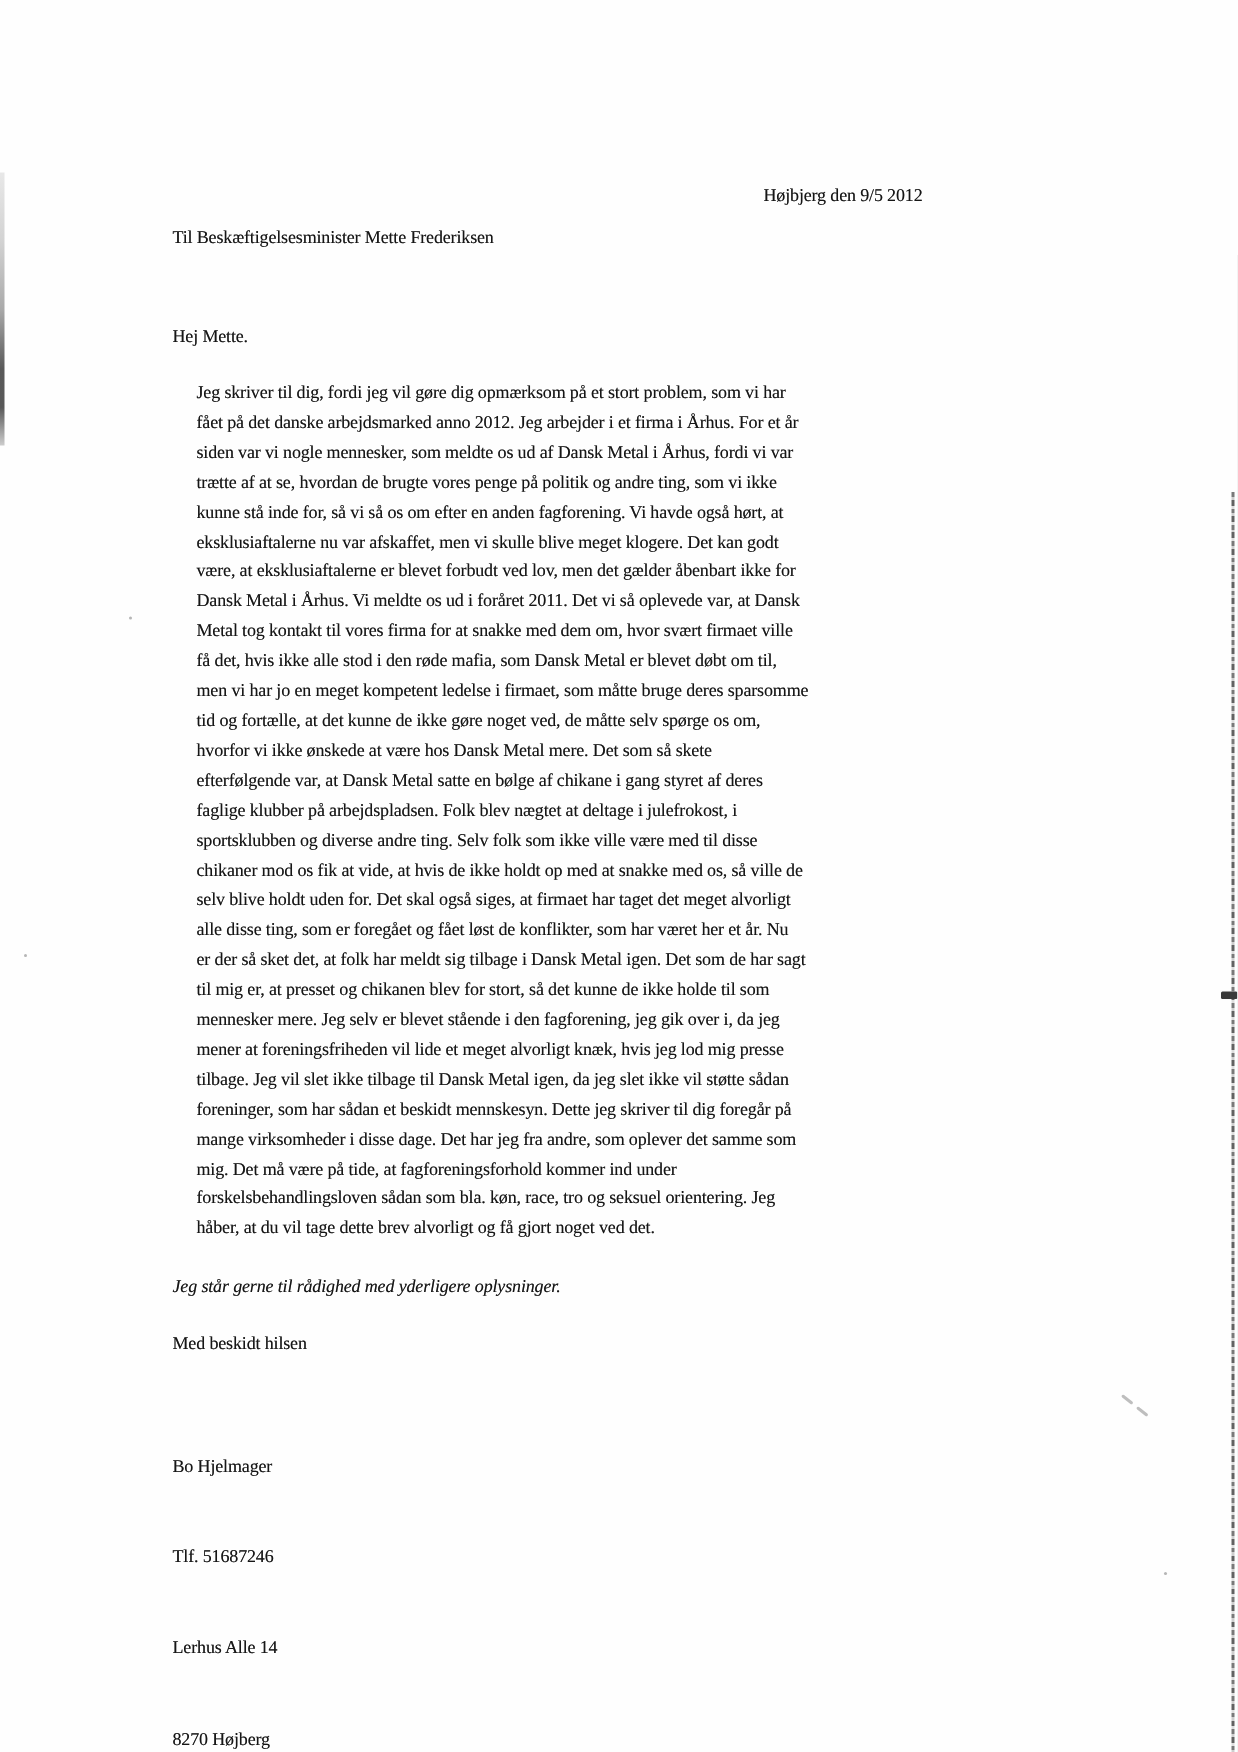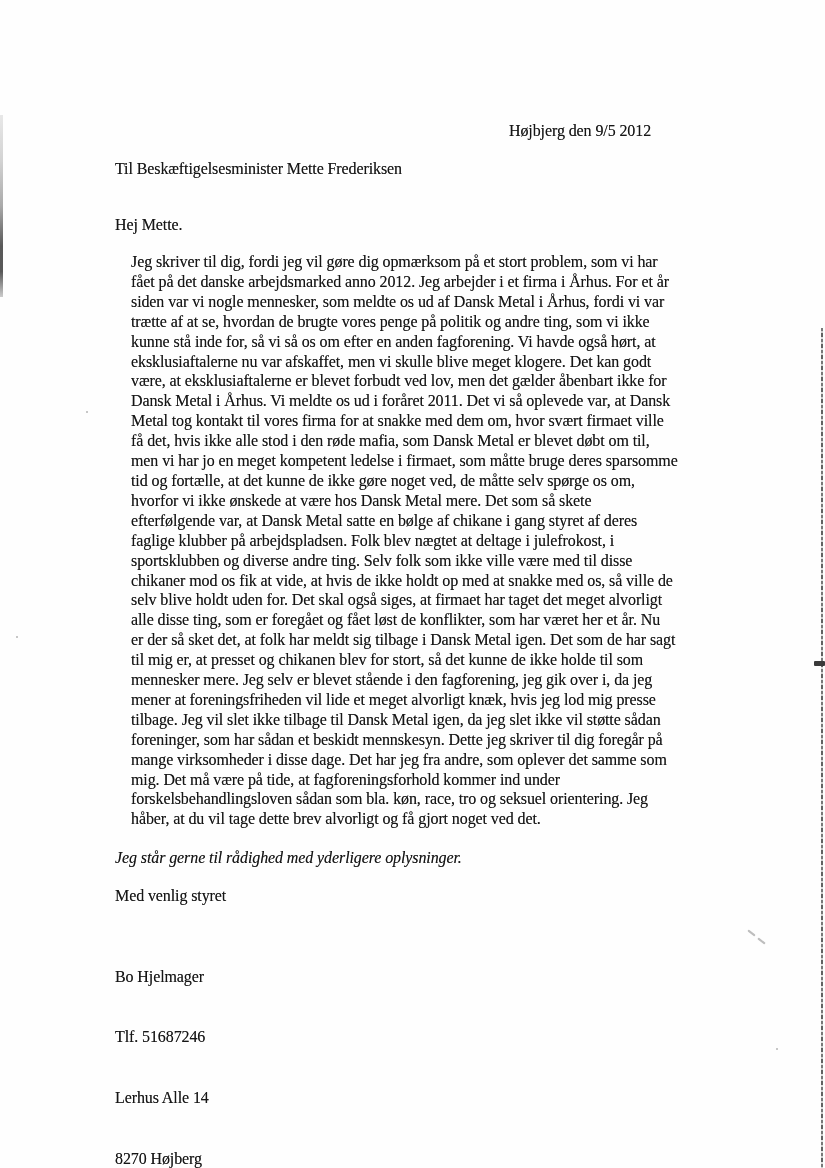--- a/index.html
+++ b/index.html
@@ -12,27 +12,27 @@
     width: 825px;
     height: 1168px;
     background: #fefefe;
     overflow: hidden;
     font-family: "Liberation Serif", "DejaVu Serif", serif;
     color: #161616;
   }
   .txt {
     position: absolute;
     white-space: pre;
-    font-size: 16px;
+    font-size: 12px;
     line-height: 19.9px;
     letter-spacing: -0.1px;
     text-shadow: 0 0 0.4px rgba(20,20,20,0.55);
   }
   .date      { left: 509px; top: 121px; }
-  .recipient { left: 115px; top: 159px; }
+  .recipient { left: 115px; top: 149px; }
   .salutation{ left: 115px; top: 215px; }
   .body-text { left: 115px; top: 252px; margin-left: 16px; }
   .availability { left: 115px; top: 848px; font-style: italic; }
   .closing   { left: 115px; top: 886px; }
   .signature { left: 115px; top: 926px; line-height: 20.3px; }
 
   
   .artifact { position: absolute; pointer-events: none; }
   .left-edge-line {
     left: 0; top: 115px; width: 3px; height: 182px;
@@ -106,21 +106,21 @@
 mener at foreningsfriheden vil lide et meget alvorligt knæk, hvis jeg lod mig presse
 tilbage. Jeg vil slet ikke tilbage til Dansk Metal igen, da jeg slet ikke vil støtte sådan
 foreninger, som har sådan et beskidt mennskesyn. Dette jeg skriver til dig foregår på
 mange virksomheder i disse dage. Det har jeg fra andre, som oplever det samme som
 mig. Det må være på tide, at fagforeningsforhold kommer ind under
 forskelsbehandlingsloven sådan som bla. køn, race, tro og seksuel orientering. Jeg
 håber, at du vil tage dette brev alvorligt og få gjort noget ved det.</div>
 
   <div class="txt availability">Jeg står gerne til rådighed med yderligere oplysninger.</div>
 
-  <div class="txt closing">Med venlig styret</div>
+  <div class="txt closing">Med beskidt hilsen</div>
 
   <div class="txt signature">
     <div>Bo Hjelmager</div>
     <div>Tlf. 51687246</div>
     <div>Lerhus Alle 14</div>
     <div>8270 Højberg</div>
     
   </div>
 
   <div class="artifact left-edge-line"></div>

